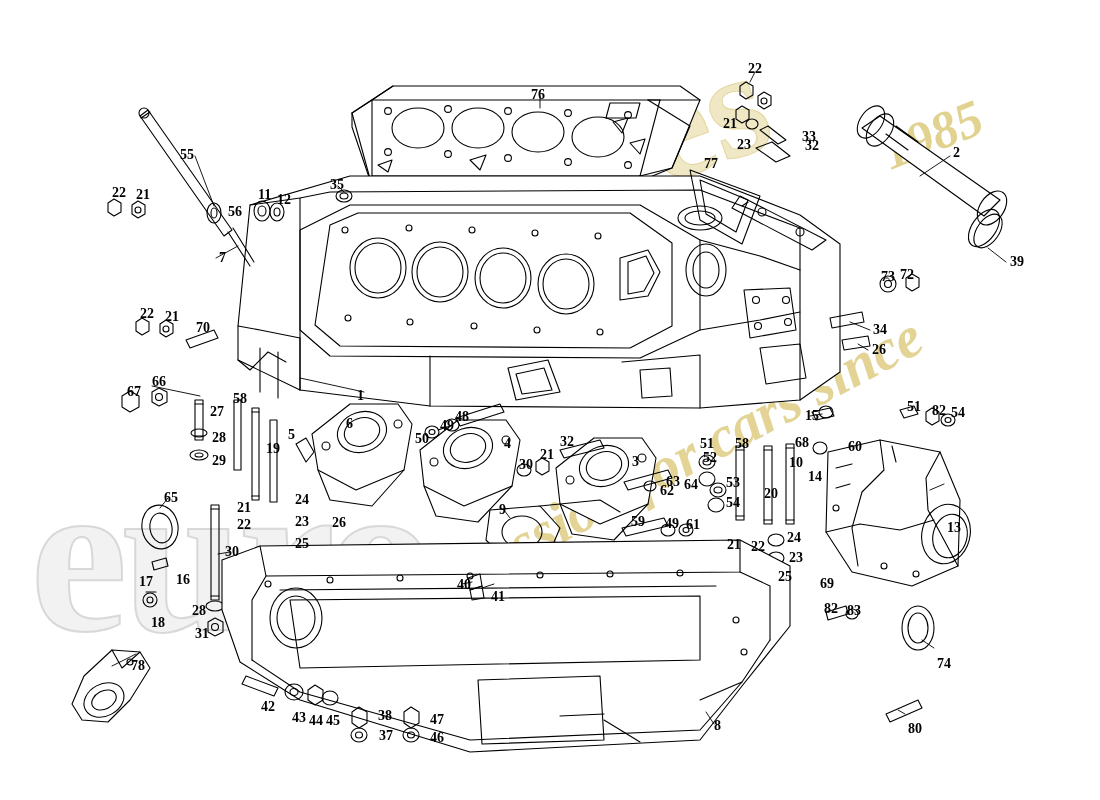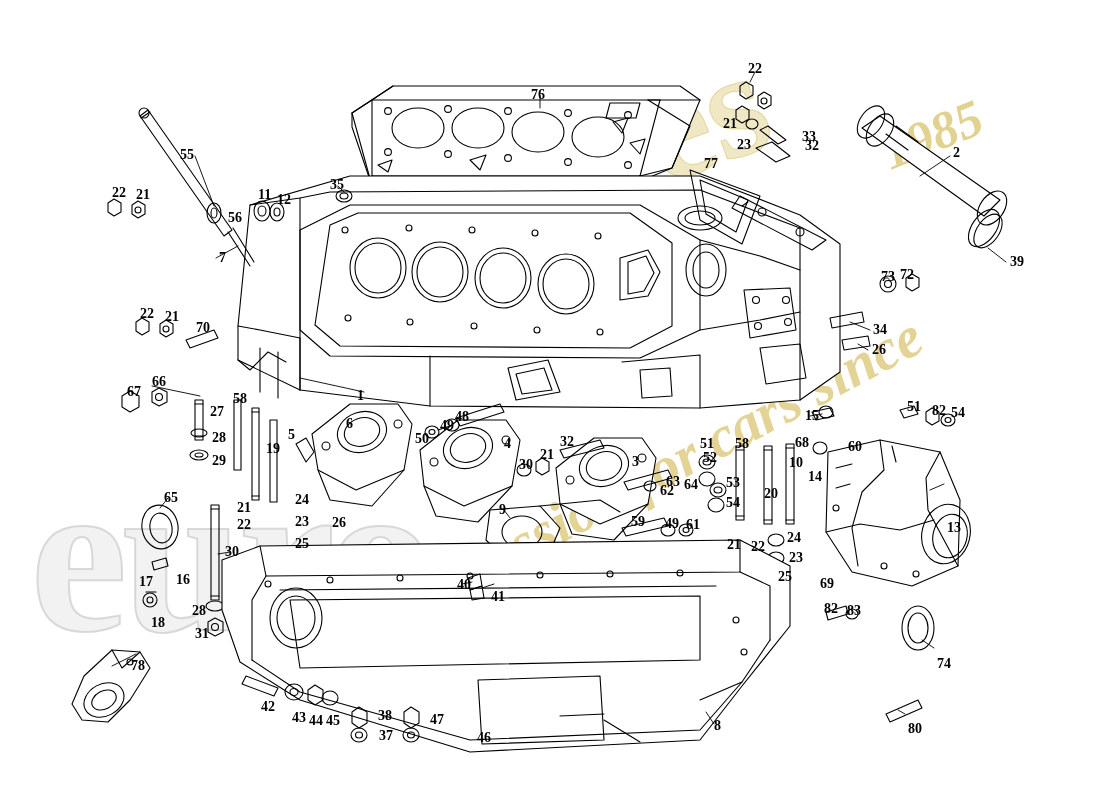--- a/index.html
+++ b/index.html
@@ -499,21 +499,21 @@
   <div class="callout" style="left:737px; top:138px;">23</div>
   <div class="callout" style="left:805px; top:139px;">32</div>
   <div class="callout" style="left:953px; top:146px;">2</div>
   <div class="callout" style="left:180px; top:148px;">55</div>
   <div class="callout" style="left:704px; top:157px;">77</div>
   <div class="callout" style="left:330px; top:178px;">35</div>
   <div class="callout" style="left:258px; top:188px;">11</div>
   <div class="callout" style="left:277px; top:193px;">12</div>
   <div class="callout" style="left:112px; top:186px;">22</div>
   <div class="callout" style="left:136px; top:188px;">21</div>
-  <div class="callout" style="left:228px; top:205px;margin-top:6px;">56</div>
+  <div class="callout" style="left:228px; top:205px;">56</div>
   <div class="callout" style="left:219px; top:251px;">7</div>
   <div class="callout" style="left:1010px; top:255px;">39</div>
   <div class="callout" style="left:881px; top:270px;">73</div>
   <div class="callout" style="left:900px; top:268px;font-family:Liberation Serif, serif;">72</div>
   <div class="callout" style="left:140px; top:307px;">22</div>
   <div class="callout" style="left:165px; top:310px;">21</div>
   <div class="callout" style="left:196px; top:321px;">70</div>
   <div class="callout" style="left:873px; top:323px;">34</div>
   <div class="callout" style="left:872px; top:343px;">26</div>
   <div class="callout" style="left:127px; top:385px;">67</div>
@@ -581,17 +581,17 @@
   <div class="callout" style="left:847px; top:604px;">83</div>
   <div class="callout" style="left:937px; top:657px;">74</div>
   <div class="callout" style="left:131px; top:659px;">78</div>
   <div class="callout" style="left:261px; top:700px;">42</div>
   <div class="callout" style="left:292px; top:711px;">43</div>
   <div class="callout" style="left:309px; top:714px;">44</div>
   <div class="callout" style="left:326px; top:714px;">45</div>
   <div class="callout" style="left:378px; top:709px;">38</div>
   <div class="callout" style="left:430px; top:713px;">47</div>
   <div class="callout" style="left:379px; top:729px;">37</div>
-  <div class="callout" style="left:430px; top:731px;margin-left:47px;">46</div>
+  <div class="callout" style="left:430px; top:731px;">46</div>
   <div class="callout" style="left:714px; top:719px;">8</div>
   <div class="callout" style="left:908px; top:722px;">80</div>
 
 </div>
 
 </body></html>

